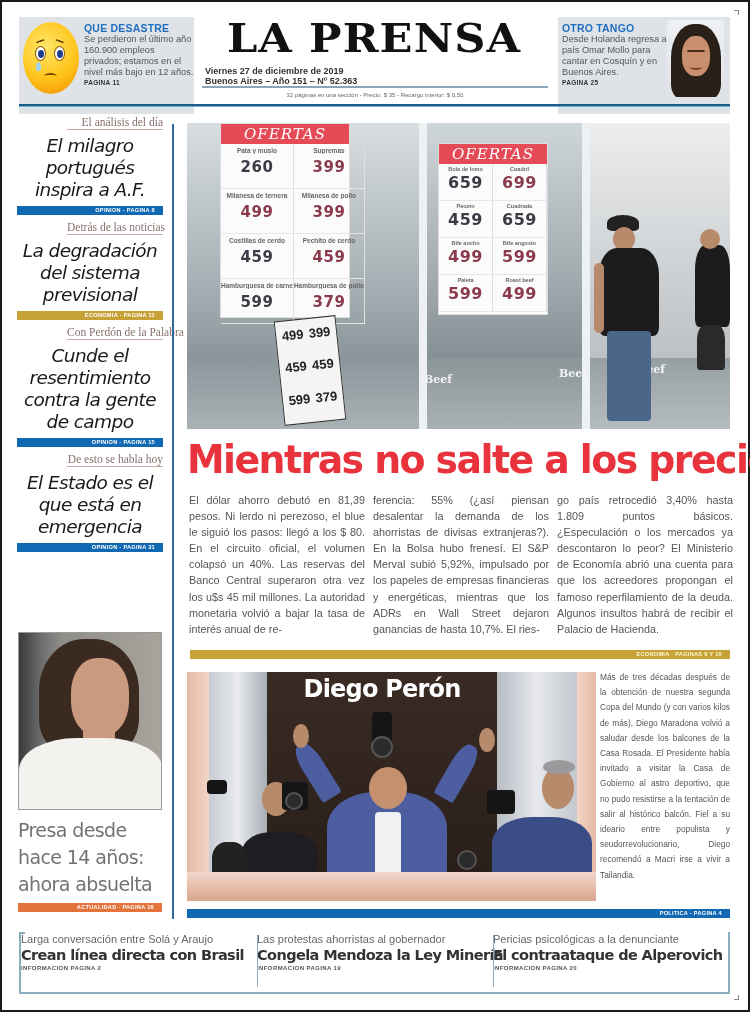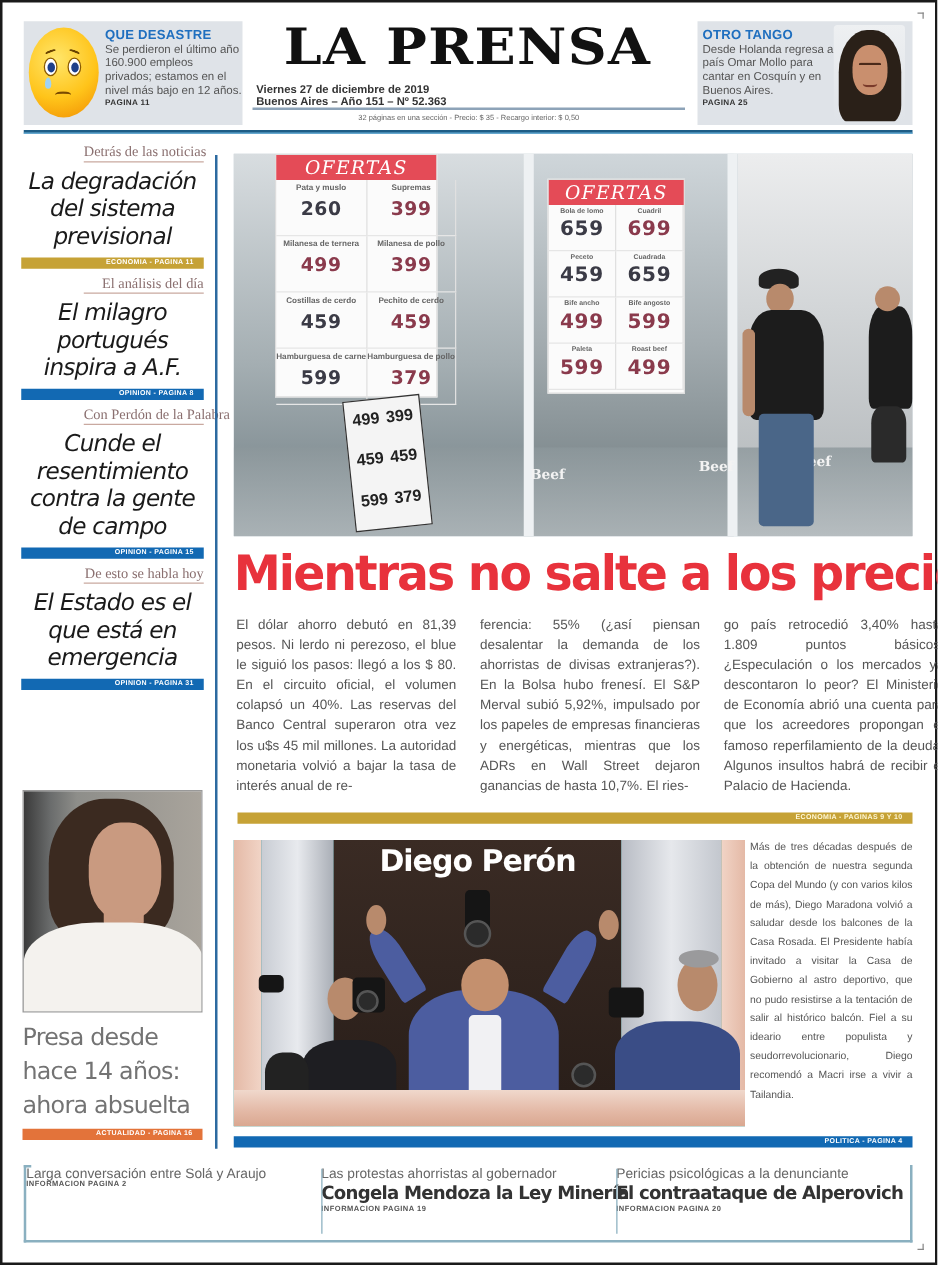--- a/index.html
+++ b/index.html
@@ -1,21 +1,21 @@
 <!DOCTYPE html>
 <html><head>
 <meta charset="utf-8">
 <style>
   * { box-sizing: border-box; margin: 0; padding: 0; }
   html, body { width: 750px; height: 1012px; background: #ffffff; overflow: hidden; }
   body { font-family: "Liberation Sans", sans-serif; color: #222; position: relative; }
   .page { position: absolute; left: 0; top: 0; width: 750px; height: 1012px; border: 2px solid #1a1a1a; background: #fff; }
 
   
-  .ear { position: absolute; top: 15px; height: 83px; background: #dfe3e8; }
+  .ear { position: absolute; top: 15px; height: 97px; background: #dfe3e8; }
   .ear-left { left: 17px; width: 175px; }
   .ear-right { left: 556px; width: 172px; }
   .ear .kicker { font-weight: bold; color: #1f6fbf; font-size: 10.5px; letter-spacing: 0.2px; }
   .ear .body { font-size: 9.2px; color: #555; line-height: 11px; }
   .ear .page-ref { font-weight: bold; font-size: 6.5px; color: #333; margin-top: 1px; letter-spacing: 0.3px; }
   .ear-left .text { position: absolute; left: 65px; top: 5px; width: 110px; }
   .ear-right .text { position: absolute; left: 4px; top: 5px; width: 108px; }
 
   .emoji { position: absolute; left: 4px; top: 5px; width: 56px; height: 72px; border-radius: 50%;
            background: radial-gradient(circle at 40% 35%, #ffe66b 0%, #ffc41a 55%, #f08a00 100%); }
@@ -91,21 +91,21 @@
   .sign2 .cell .price { font-size: 16px; line-height: 22px; }
   .sign2 .cell .lbl { font-size: 5.5px; padding-top: 2px; }
 
   .aboard { position: absolute; left: 92px; top: 195px; width: 62px; height: 105px; background: #f4f4f4; border: 1px solid #333; transform: rotate(-6deg);
             display: grid; grid-template-columns: 1fr 1fr; padding: 3px; }
   .aboard span { font-weight: bold; font-size: 13px; color: #222; text-align: center; line-height: 24px; }
 
   .main-headline { position: absolute; left: 185px; top: 432px; width: 545px; font-family: "DejaVu Sans", sans-serif; font-weight: bold;
                    color: #e8323c; font-size: 39px; line-height: 52px; letter-spacing: -1.6px; white-space: nowrap; transform: scaleX(0.97); transform-origin: left; }
 
-  .main-body { position: absolute; left: 187px; top: 490px; width: 541px; display: grid; grid-template-columns: 176px 176px 176px; column-gap: 19px; }
+  .main-body { position: absolute; left: 187px; top: 490px; width: 541px; display: grid; grid-template-columns: 176px 176px 176px; column-gap: 8px; }
   .main-body p { font-size: 10.8px; line-height: 16.1px; color: #555; text-align: justify; }
   .econ-bar { position: absolute; left: 188px; top: 648px; width: 540px; height: 9px; background: #c6a236; color: #fff8d6;
               font-size: 5.6px; font-weight: bold; text-align: right; padding-right: 8px; line-height: 9px; letter-spacing: 0.3px; }
 
   
   .maradona { position: absolute; left: 185px; top: 670px; width: 409px; height: 229px; overflow: hidden; background: #0f766e; }
   .mar-col { position: absolute; top: 0; height: 229px; }
   .mar-center { position: absolute; left: 80px; top: 0; width: 230px; height: 200px; background: linear-gradient(180deg, #3a2b24 0%, #2a1f1a 100%); }
   .mar-title { position: absolute; left: 80px; top: 3px; width: 230px; text-align: center; color: #fff; font-family: "DejaVu Sans", sans-serif;
                font-weight: bold; font-size: 24px; letter-spacing: -0.8px; }
@@ -168,28 +168,28 @@
       <div class="hair"></div>
         <div class="face"></div>
     </div>
   </div>
   <div class="corner-mark" style="left:732px;top:8px;border-width:1px 1px 0 0;"></div>
 
   <div class="header-rule"></div>
 
   <div class="leftcol">
     <div class="opinion">
+      <div class="kicker">El análisis del día</div>
+      <div class="headline">El milagro portugués inspira a A.F.</div>
+      <div class="tagbar tag-blue">OPINION - PAGINA 8</div>
+    </div>
+    <div class="opinion">
       <div class="kicker">Detrás de las noticias</div>
       <div class="headline">La degradación del sistema previsional</div>
       <div class="tagbar tag-gold">ECONOMIA - PAGINA 11</div>
-    </div>
-    <div class="opinion">
-      <div class="kicker">El análisis del día</div>
-      <div class="headline">El milagro portugués inspira a A.F.</div>
-      <div class="tagbar tag-blue">OPINION - PAGINA 8</div>
     </div>
     <div class="opinion">
       <div class="kicker">Con Perdón de la Palabra</div>
       <div class="headline">Cunde el resentimiento contra la gente de campo</div>
       <div class="tagbar tag-blue">OPINION - PAGINA 15</div>
     </div>
     <div class="opinion">
       <div class="kicker">De esto se habla hoy</div>
       <div class="headline">El Estado es el que está en emergencia</div>
       <div class="tagbar tag-blue">OPINION - PAGINA 31</div>
@@ -358,20 +358,21 @@
     <div class="lens" style="left:270px;top:178px;width:20px;height:20px;"></div>
     <div class="balcony"></div>
   </div>
 
   <div class="mar-text">Más de tres décadas después de la obtención de nuestra segunda Copa del Mundo (y con varios kilos de más), Diego Maradona volvió a saludar desde los balcones de la Casa Rosada. El Presidente había invitado a visitar la Casa de Gobierno al astro deportivo, que no pudo resistirse a la tentación de salir al histórico balcón. Fiel a su ideario entre populista y seudorrevolucionario, Diego recomendó a Macri irse a vivir a Tailandia.</div>
   <div class="politica-bar">POLITICA - PAGINA 4</div>
 
   <div class="footer-box">
     <div class="teaser">
       <div class="kicker">Larga conversación entre Solá y Araujo</div>
+      <div class="headline">Crean línea directa con Brasil</div>
       <div class="pageref">INFORMACION PAGINA 2</div>
     </div>
     <div class="teaser">
       <div class="kicker">Las protestas ahorristas al gobernador</div>
       <div class="headline">Congela Mendoza la Ley Minería</div>
       <div class="pageref">INFORMACION PAGINA 19</div>
     </div>
     <div class="teaser">
       <div class="kicker">Pericias psicológicas a la denunciante</div>
       <div class="headline">El contraataque de Alperovich</div>

